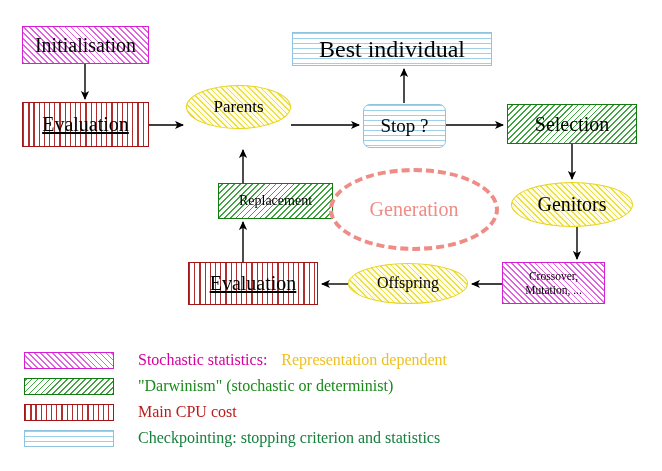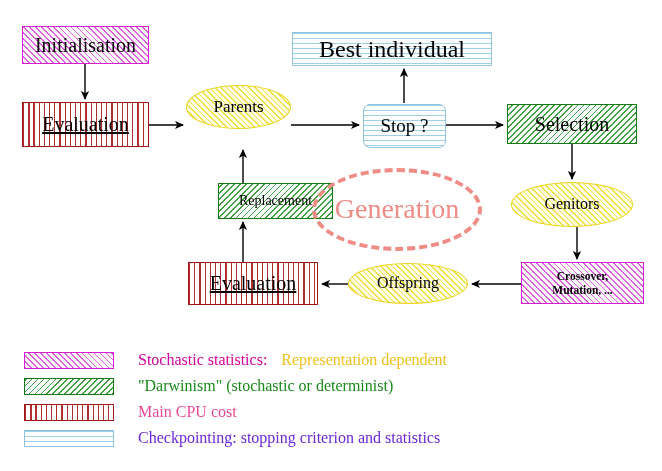--- a/index.html
+++ b/index.html
@@ -90,32 +90,32 @@
         #fffde8 1.1px, #fffde8 4.0px);
   }
 
   
   #n-init        { left:22px;  top:26px;  width:127px; height:38px; font-size:20px; }
   #n-eval-top    { left:22px;  top:102px; width:127px; height:45px; font-size:20px; }
   #n-parents     { left:186px; top:85px; width:105px; height:44px; font-size:17px; }
   #n-best        { left:292px; top:32px;  width:200px; height:34px; font-size:24px; }
   #n-stop        { left:363px; top:104px; width:83px;  height:44px; font-size:19px; }
   #n-selection   { left:507px; top:104px; width:130px; height:40px; font-size:20px; }
-  #n-genitors    { left:511px; top:182px; width:122px; height:45px; font-size:16px; }
-  #n-crossover   { left:521px; top:262px; width:123px; height:42px; font-size:11.5px; line-height:1.25;font-weight:bold; }
+  #n-genitors    { left:511px; top:182px; width:122px; height:45px; font-size:20px; }
+  #n-crossover   { left:502px; top:262px; width:103px; height:42px; font-size:11.5px; line-height:1.25; }
   #n-offspring   { left:348px; top:263px; width:120px; height:41px; font-size:16px; }
   #n-eval-bot    { left:188px; top:262px; width:130px; height:43px; font-size:20px; }
   #n-replacement { left:186px; top:183px; width:115px; height:36px; font-size:14px;margin-left:32px; }
 
   #n-generation {
-    left:312px; top:168px; width:170px; height:83px;
+    left:329px; top:168px; width:170px; height:83px;
     border: 4px dashed #ef8c85;
     border-radius: 50%;
     color: #ef8c85;
-    font-size: 28px;
+    font-size: 20px;
     background: transparent;
   }
 
   
   #legend {
     position: absolute;
     left: 24px;
     top: 348px;
     width: 620px;
     z-index: 2;
@@ -234,23 +234,23 @@
       <div class="legend-text"><span class="seg1" style="color:#d6009e">Stochastic statistics:</span><span class="seg2" style="color:#f0c020">Representation dependent</span></div>
     </div>
 
     <div class="legend-row">
       <div class="legend-swatch pat-green"></div>
       <div class="legend-text" style="color:#1a8a1a">"Darwinism" (stochastic or determinist)</div>
     </div>
 
     <div class="legend-row">
       <div class="legend-swatch pat-red"></div>
-      <div class="legend-text" style="color:#ec4899">Main CPU cost</div>
+      <div class="legend-text" style="color:#b91c1c">Main CPU cost</div>
     </div>
 
     <div class="legend-row">
       <div class="legend-swatch pat-blue"></div>
-      <div class="legend-text" style="color:#6d28d9">Checkpointing: stopping criterion and statistics</div>
+      <div class="legend-text" style="color:#15803d">Checkpointing: stopping criterion and statistics</div>
     </div>
 
   </div>
 
 </div>
 
 </body></html>

